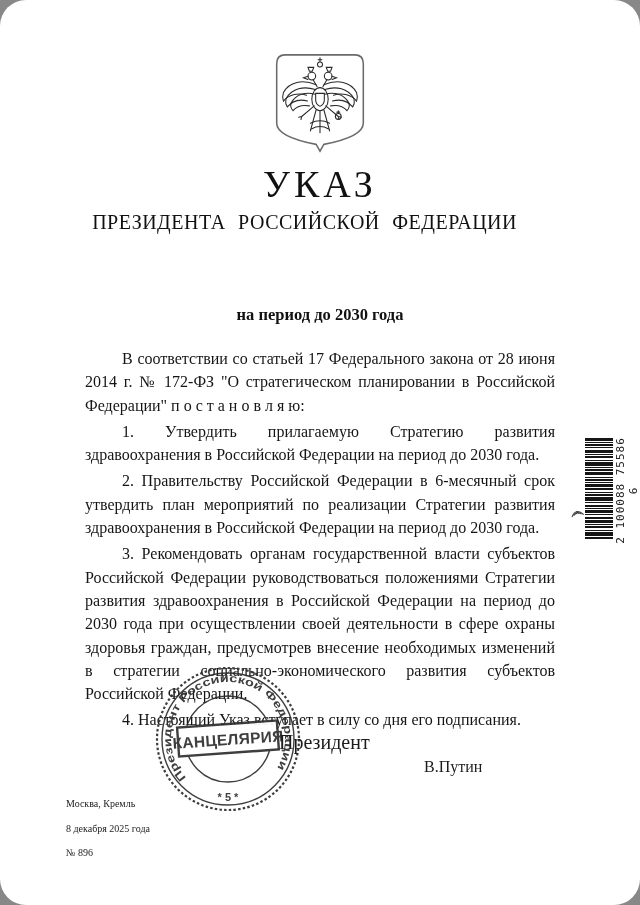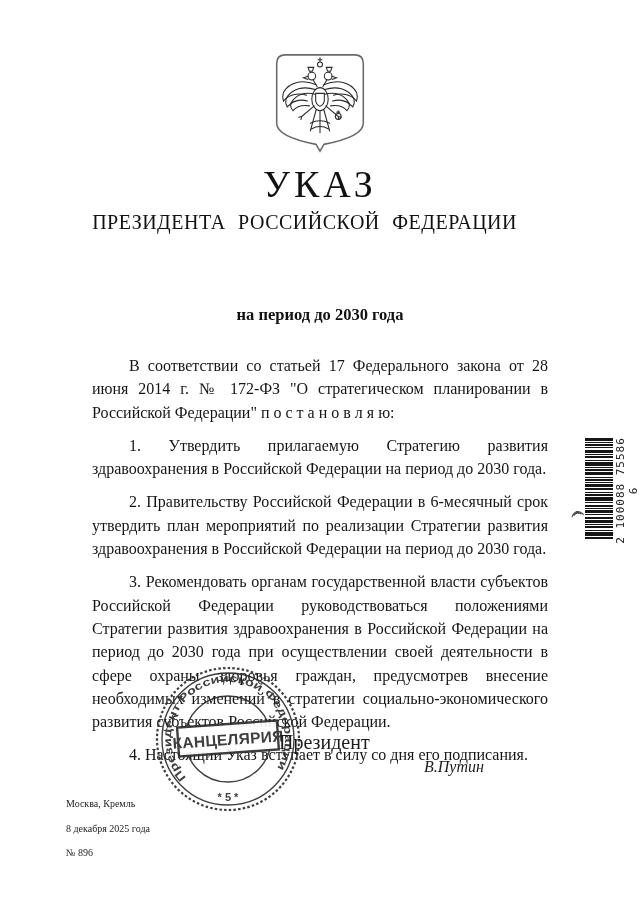--- a/index.html
+++ b/index.html
@@ -4,20 +4,21 @@
 <style>
   html,body{margin:0;padding:0;background:#888;}
   .page{
     position:relative;
     width:640px;height:905px;
     margin:0 auto;
     background:#ffffff;
     color:#1c1c1c;
     font-family:"Liberation Serif", serif;
     overflow:hidden;
+    border-radius:26px;
   }
   
   .coa{position:absolute;left:271px;top:52px;width:98px;height:102px;}
   
   .doc-type{
     position:absolute;left:0;top:162px;width:640px;
     text-align:center;font-size:38px;letter-spacing:4px;
     font-family:"Liberation Serif", serif;color:#111;
   }
   .issuer{
@@ -27,41 +28,41 @@
   .doc-title{
     position:absolute;left:60px;top:280px;width:520px;
     text-align:center;font-weight:bold;font-size:16.5px;line-height:23px;color:#111;
   }
   
   .body-text{
     position:absolute;left:82px;top:344px;width:476px;
     font-size:16px;line-height:23.3px;color:#151515;
   }
   .body-text p{
-    margin:10px;text-align:justify;text-indent:37px;hyphens:none;
+    margin:3px;text-align:justify;text-indent:37px;hyphens:none;
   }
   
   .barcode{position:absolute;left:575px;top:430px;width:60px;height:125px;}
   .bars{position:absolute;left:10px;top:8px;width:28px;height:106px;overflow:hidden;}
   .bars div{width:100%;}
   .bar-on{background:#161616;}
   .bar-off{background:transparent;}
   .barcode-number{
     position:absolute;left:-14px;top:53px;width:120px;height:15px;
     transform:rotate(-90deg);transform-origin:center;
     font-family:"DejaVu Sans Mono", monospace;
     font-size:11px;letter-spacing:1px;color:#222;text-align:center;
   }
   .reg-emblem{position:absolute;left:-6px;top:74px;width:16px;height:16px;transform:rotate(-12deg);}
   
   .stamp{position:absolute;left:153px;top:664px;width:150px;height:150px;opacity:.92;}
   
   .sig-line1{position:absolute;left:279px;top:731px;font-size:20px;}
   .sig-line2{position:absolute;left:245px;top:758px;font-size:16px;}
-  .sig-name{position:absolute;left:424px;top:758px;font-size:16px;font-style:italic;}
+  .sig-name{position:absolute;left:424px;top:758px;font-size:16px;}
   
   .footer{position:absolute;left:66px;top:792px;font-size:10px;line-height:24.5px;}
   .footer div{white-space:nowrap;}
 </style>
 </head>
 <body>
 
 <div class="page">
 
   <svg class="coa" viewBox="0 0 100 106" aria-hidden="true">

